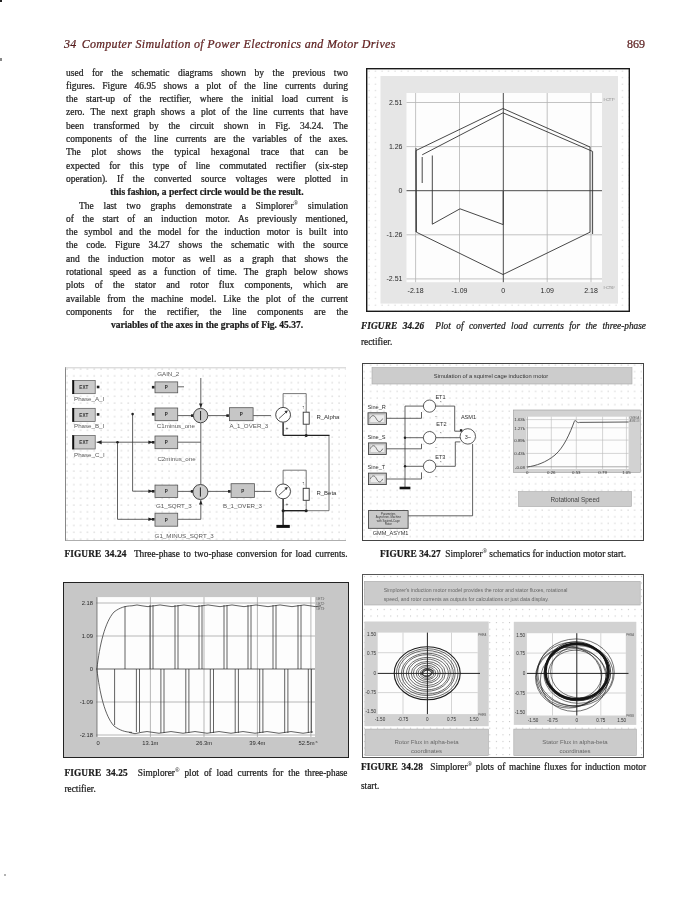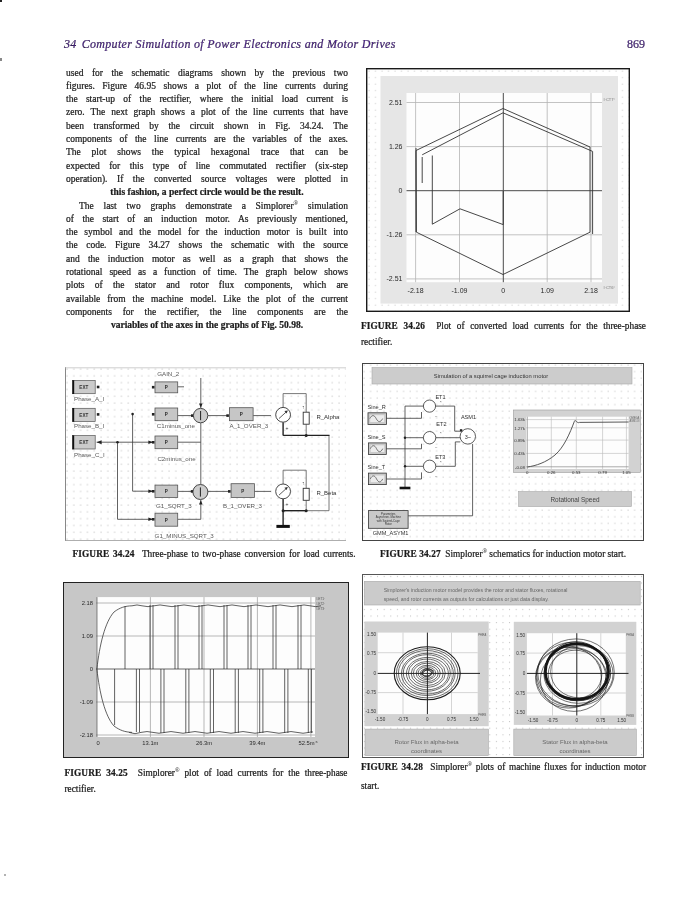--- a/index.html
+++ b/index.html
@@ -1,18 +1,18 @@
 <!DOCTYPE html>
 <html><head>
 <meta charset="utf-8">
 <style>
 html,body{margin:0;padding:0;}
 body{width:696px;height:900px;background:#fff;position:relative;font-family:"Liberation Serif",serif;color:#1c1c1c;overflow:hidden;-webkit-text-stroke:0.22px #1b1b1b;}
 .abs{position:absolute;}
-.hdr{font-style:italic;font-size:12px;color:#4c1d95;letter-spacing:0.32px;}
+.hdr{font-style:italic;font-size:12px;color:#7f1d1d;letter-spacing:0.32px;}
 .bodytxt{font-size:9.5px;line-height:13.3px;color:#1b1b1b;width:282px;}
 .bodytxt .j{text-align:justify;text-align-last:justify;white-space:normal;height:13.3px;overflow:visible;}
 .bodytxt .n{text-align:center;height:13.3px;font-weight:bold;}
 .cap{font-size:9.3px;color:#1b1b1b;line-height:15.5px;}
 .cap b{letter-spacing:0.1px;}
 .jl{text-align:justify;text-align-last:justify;}
 sup{font-size:6px;vertical-align:super;line-height:0;-webkit-text-stroke:0.05px #333;}
 </style>
 </head>
 <body>
@@ -33,27 +33,27 @@
 <div class="n">this fashion, a perfect circle would be the result.</div>
 <div class="j"><span style="display:inline-block;width:13px;"></span>The last two graphs demonstrate a Simplorer<sup>®</sup> simulation</div>
 <div class="j">of the start of an induction motor. As previously mentioned,</div>
 <div class="j">the symbol and the model for the induction motor is built into</div>
 <div class="j">the code. Figure 34.27 shows the schematic with the source</div>
 <div class="j">and the induction motor as well as a graph that shows the</div>
 <div class="j">rotational speed as a function of time. The graph below shows</div>
 <div class="j">plots of the stator and rotor flux components, which are</div>
 <div class="j">available from the machine model. Like the plot of the current</div>
 <div class="j">components for the rectifier, the line components are the</div>
-<div class="n">variables of the axes in the graphs of Fig. 50.98.</div>
+<div class="n">variables of the axes in the graphs of Fig. 45.37.</div>
 </div>
 
-<div class="abs cap jl" style="left:361px;top:318.5px;width:285px;"><b>FIGURE 34.26</b>&nbsp;&nbsp;Plot of converted load currents for the three-phase</div>
+<div class="abs cap jl" style="left:361px;top:318.5px;width:285px;font-style:italic;"><b>FIGURE 34.26</b>&nbsp;&nbsp;Plot of converted load currents for the three-phase</div>
 <div class="abs cap" style="left:361px;top:334.5px;">rectifier.</div>
 
-<div class="abs cap jl" style="left:64.5px;top:546.5px;width:283px;margin-left:8px;"><b>FIGURE 34.24</b>&nbsp;&nbsp;Three-phase to two-phase conversion for load currents.</div>
+<div class="abs cap jl" style="left:64.5px;top:546.5px;width:283px;"><b>FIGURE 34.24</b>&nbsp;&nbsp;Three-phase to two-phase conversion for load currents.</div>
 
 <div class="abs cap" style="left:362px;top:546.5px;width:282px;text-align:center;"><b>FIGURE 34.27</b>&nbsp;&nbsp;Simplorer<sup>®</sup> schematics for induction motor start.</div>
 
 <div class="abs cap jl" style="left:64.5px;top:766px;width:283px;"><b>FIGURE 34.25</b>&nbsp;&nbsp;Simplorer<sup>®</sup> plot of load currents for the three-phase</div>
 <div class="abs cap" style="left:64.5px;top:781.5px;">rectifier.</div>
 
 <div class="abs cap jl" style="left:361px;top:759.5px;width:285px;"><b>FIGURE 34.28</b>&nbsp;&nbsp;Simplorer<sup>®</sup> plots of machine fluxes for induction motor</div>
 <div class="abs cap" style="left:361px;top:778.5px;">start.</div>
 
 <div class="abs" id="fig26" style="left:366px;top:68px;">

